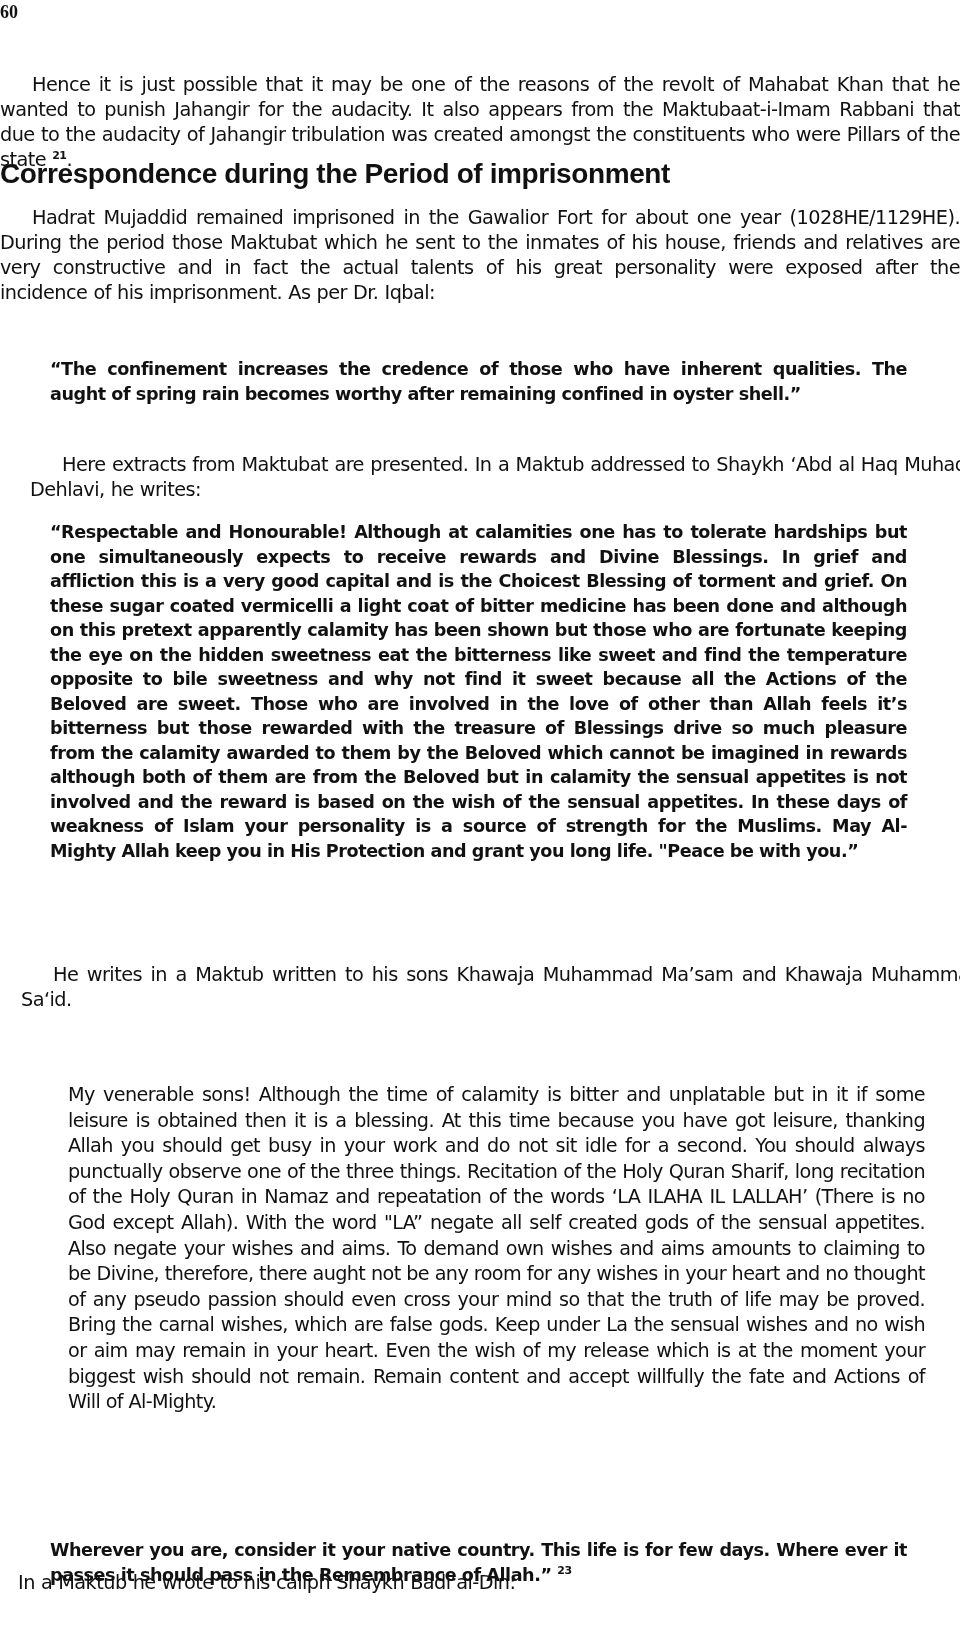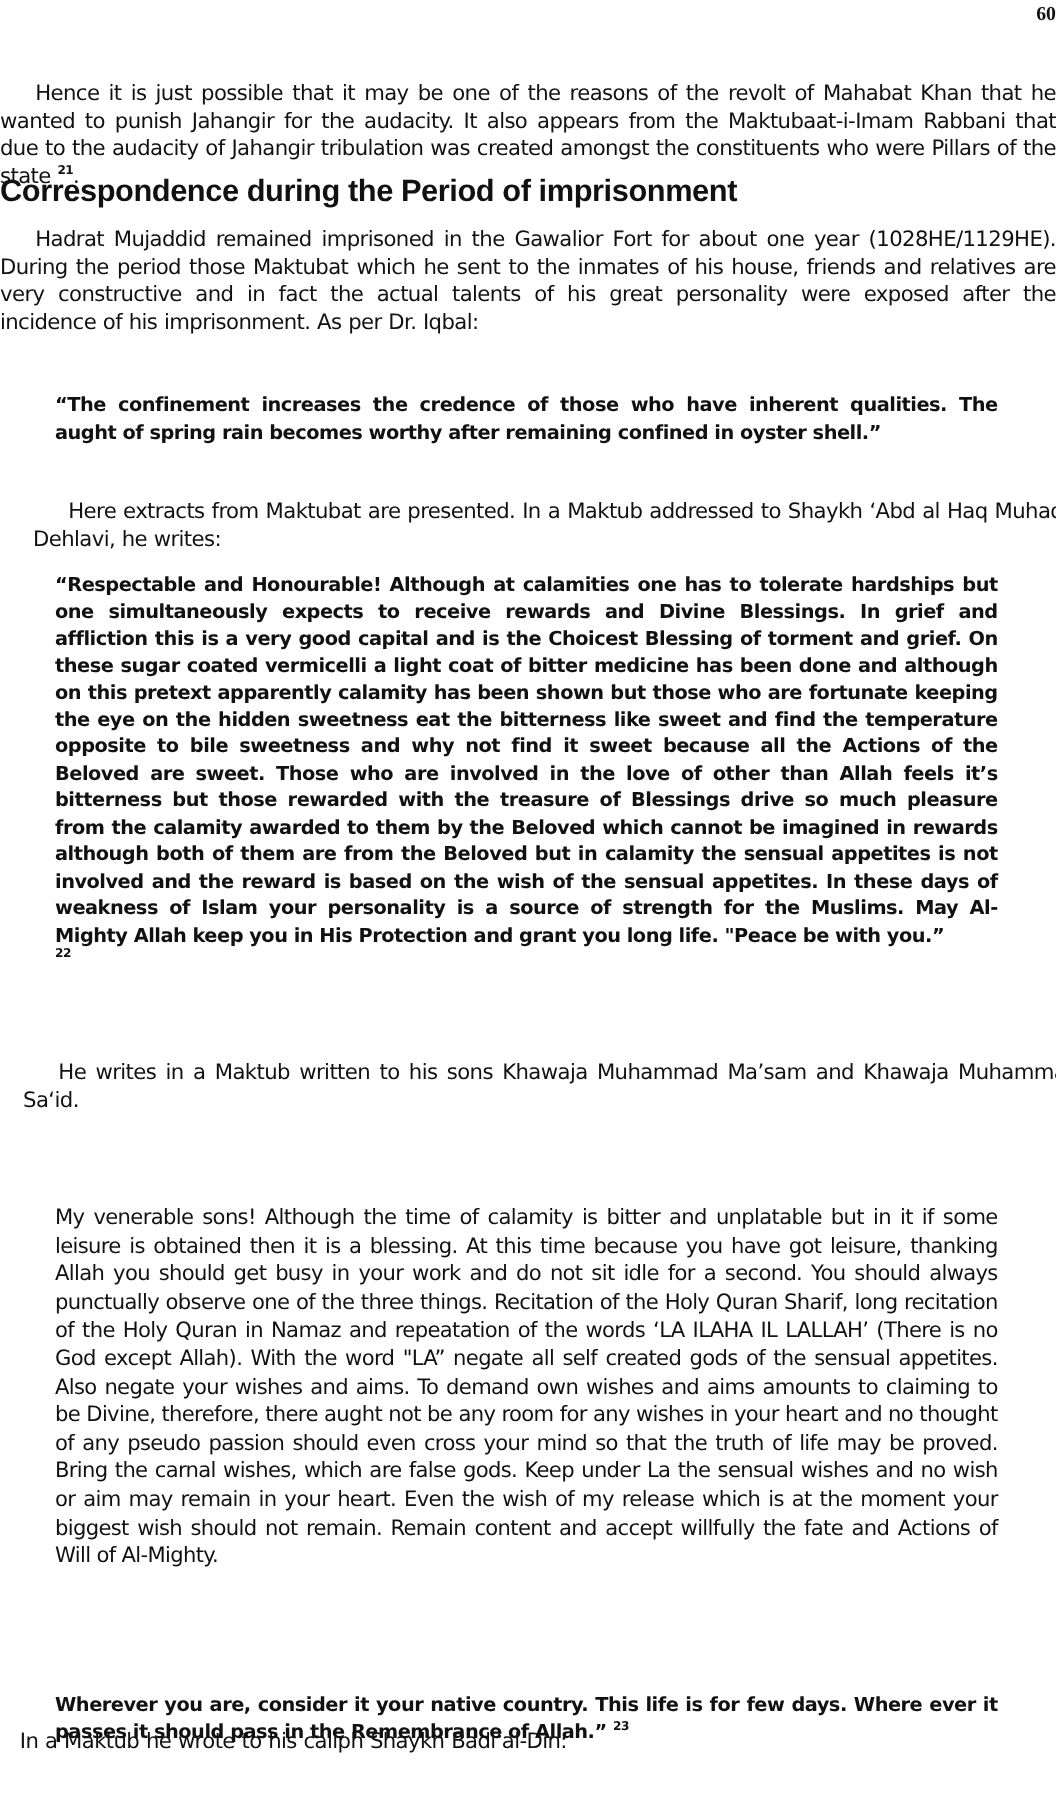--- a/index.html
+++ b/index.html
@@ -3,44 +3,43 @@
 <meta charset="utf-8">
 <style>
   html, body { margin: 0; padding: 0; background: #ffffff; }
   body {
     width: 960px; height: 1645px; position: relative; overflow: hidden;
     color: #111111;
     font-family: "DejaVu Sans", sans-serif;
   }
   .page { position: absolute; left: 0; top: 0; width: 960px; }
   .page-number {
-    position: absolute; left: 0; width: 960px; top: 2px; text-align: right;
+    position: absolute; left: 0; width: 960px; top: 2px; text-align: left;
     font-family: "Liberation Serif", serif; font-weight: bold; font-size: 18px;
   }
   .para {
     position: absolute; left: 0; width: 960px;
     font-size: 19.3px; line-height: 25px; text-align: justify;
     letter-spacing: -0.55px; word-spacing: 0.5px;
   }
   .para .indent { display: inline-block; width: 32px; }
   .heading {
     position: absolute; left: 0; top: 158px;
     font-family: Liberation Sans, sans-serif; font-weight: bold; font-size: 28px;
     letter-spacing: -0.4px;
   }
   .quote {
     position: absolute; left: 50px; width: 857px;
     font-size: 17.6px; line-height: 24.5px; text-align: justify; font-weight: bold;
     letter-spacing: -0.45px;
   }
   .quote-plain {
-    position: absolute; left: 50px; width: 857px;
+    position: absolute; left: 68px; width: 857px;
     font-size: 19.2px; line-height: 25.6px; text-align: justify;
     letter-spacing: -0.6px;
-    margin-top: 12px;
   }
   sup { font-size: 11px; font-weight: bold; vertical-align: super; line-height: 0; }
   .fn-below { display: block; font-size: 11px; font-weight: bold; line-height: 12px; margin-top: -2px; }
 </style>
 </head>
 <body>
 
 <div class="page">
 
   <div class="page-number">60</div>
@@ -57,21 +56,20 @@
   </div>
 
   <div class="quote" style="top:357px;">“The confinement increases the credence of those who have inherent qualities. The aught of spring rain becomes worthy after remaining confined in oyster shell.”</div>
 
   <div class="para" style="top:452px;margin-left:30px;">
     <span class="indent"></span><span>Here extracts from Maktubat are presented. In a Maktub addressed to Shaykh ‘Abd al Haq Muhadith Dehlavi, he writes:</span>
   </div>
 
   <div class="quote" style="top:520px;">
     <span>“Respectable and Honourable! Although at calamities one has to tolerate hardships but one simultaneously expects to receive rewards and Divine Blessings. In grief and affliction this is a very good capital and is the Choicest Blessing of torment and grief. On these sugar coated vermicelli a light coat of bitter medicine has been done and although on this pretext apparently calamity has been shown but those who are fortunate keeping the eye on the hidden sweetness eat the bitterness like sweet and find the temperature opposite to bile sweetness and why not find it sweet because all the Actions of the Beloved are sweet. Those who are involved in the love of other than Allah feels it’s bitterness but those rewarded with the treasure of Blessings drive so much pleasure from the calamity awarded to them by the Beloved which cannot be imagined in rewards although both of them are from the Beloved but in calamity the sensual appetites is not involved and the reward is based on the wish of the sensual appetites. In these days of weakness of Islam your personality is a source of strength for the Muslims. May Al-Mighty Allah keep you in His Protection and grant you long life. "Peace be with you.”</span>
-    <span class="fn-below">22</span>
   </div>
 
   <div class="para" style="top:962px;margin-left:21px;">
     <span class="indent"></span><span>He writes in a Maktub written to his sons Khawaja Muhammad Ma’sam and Khawaja Muhammad Sa‘id.</span>
   </div>
 
   <div class="quote-plain" style="top:1082px;">My venerable sons! Although the time of calamity is bitter and unplatable but in it if some leisure is obtained then it is a blessing. At this time because you have got leisure, thanking Allah you should get busy in your work and do not sit idle for a second. You should always punctually observe one of the three things. Recitation of the Holy Quran Sharif, long recitation of the Holy Quran in Namaz and repeatation of the words ‘LA ILAHA IL LALLAH’ (There is no God except Allah). With the word "LA” negate all self created gods of the sensual appetites. Also negate your wishes and aims. To demand own wishes and aims amounts to claiming to be Divine, therefore, there aught not be any room for any wishes in your heart and no thought of any pseudo passion should even cross your mind so that the truth of life may be proved. Bring the carnal wishes, which are false gods. Keep under La the sensual wishes and no wish or aim may remain in your heart. Even the wish of my release which is at the moment your biggest wish should not remain. Remain content and accept willfully the fate and Actions of Will of Al-Mighty.</div>
 
   <div class="quote" style="top:1538px;">
     <span>Wherever you are, consider it your native country. This life is for few days. Where ever it passes it should pass in the Remembrance of Allah.”</span>

